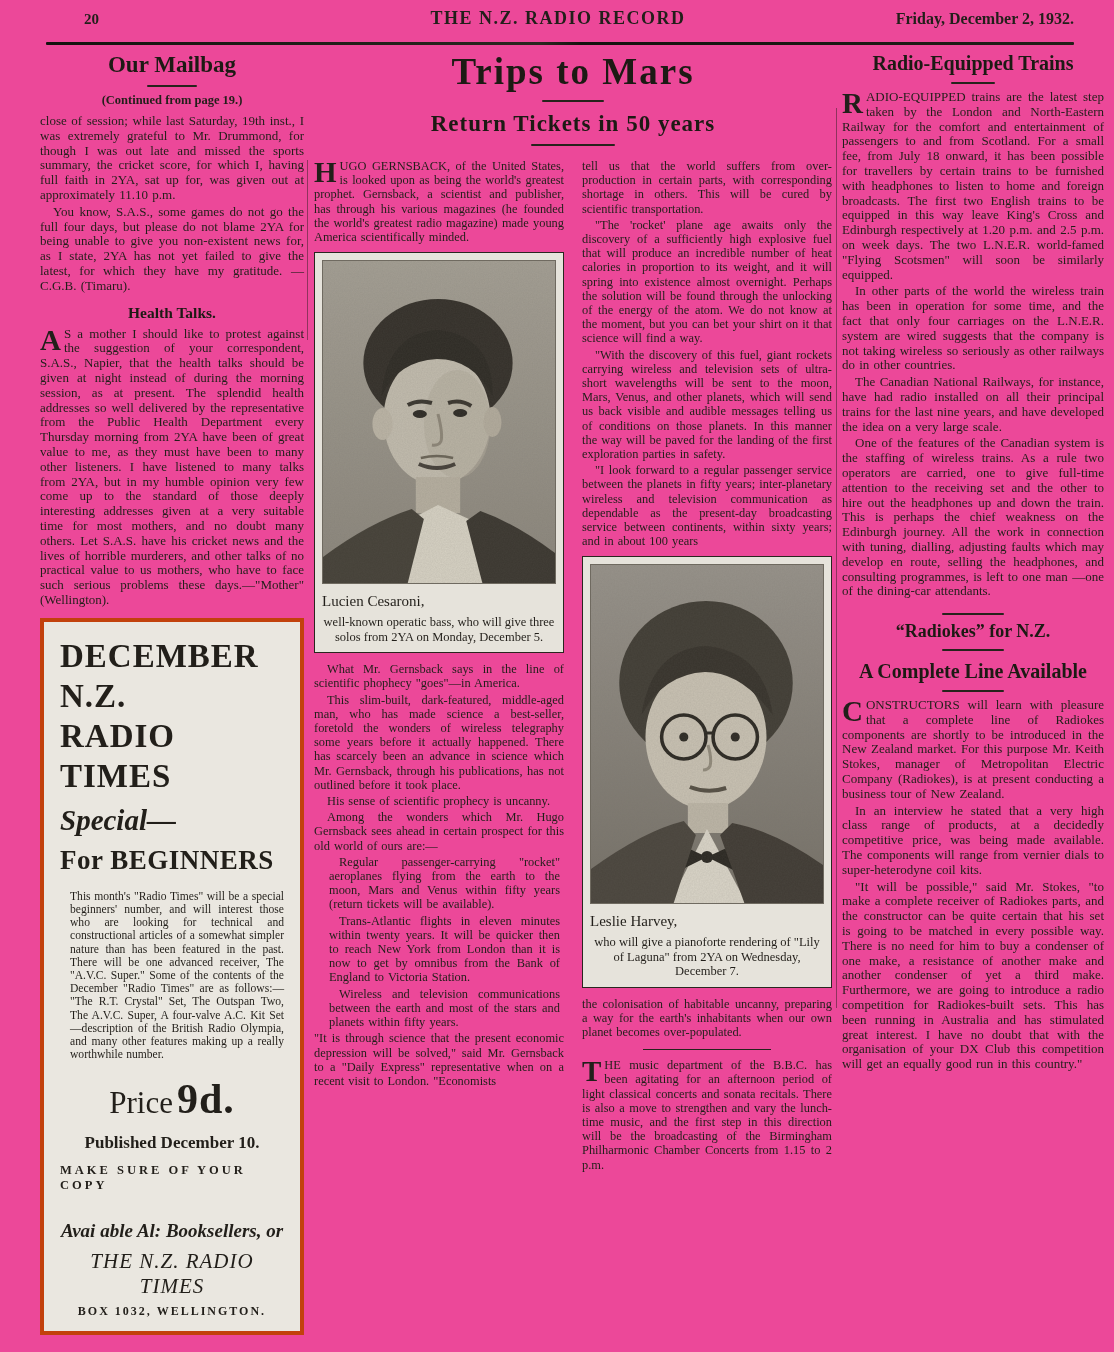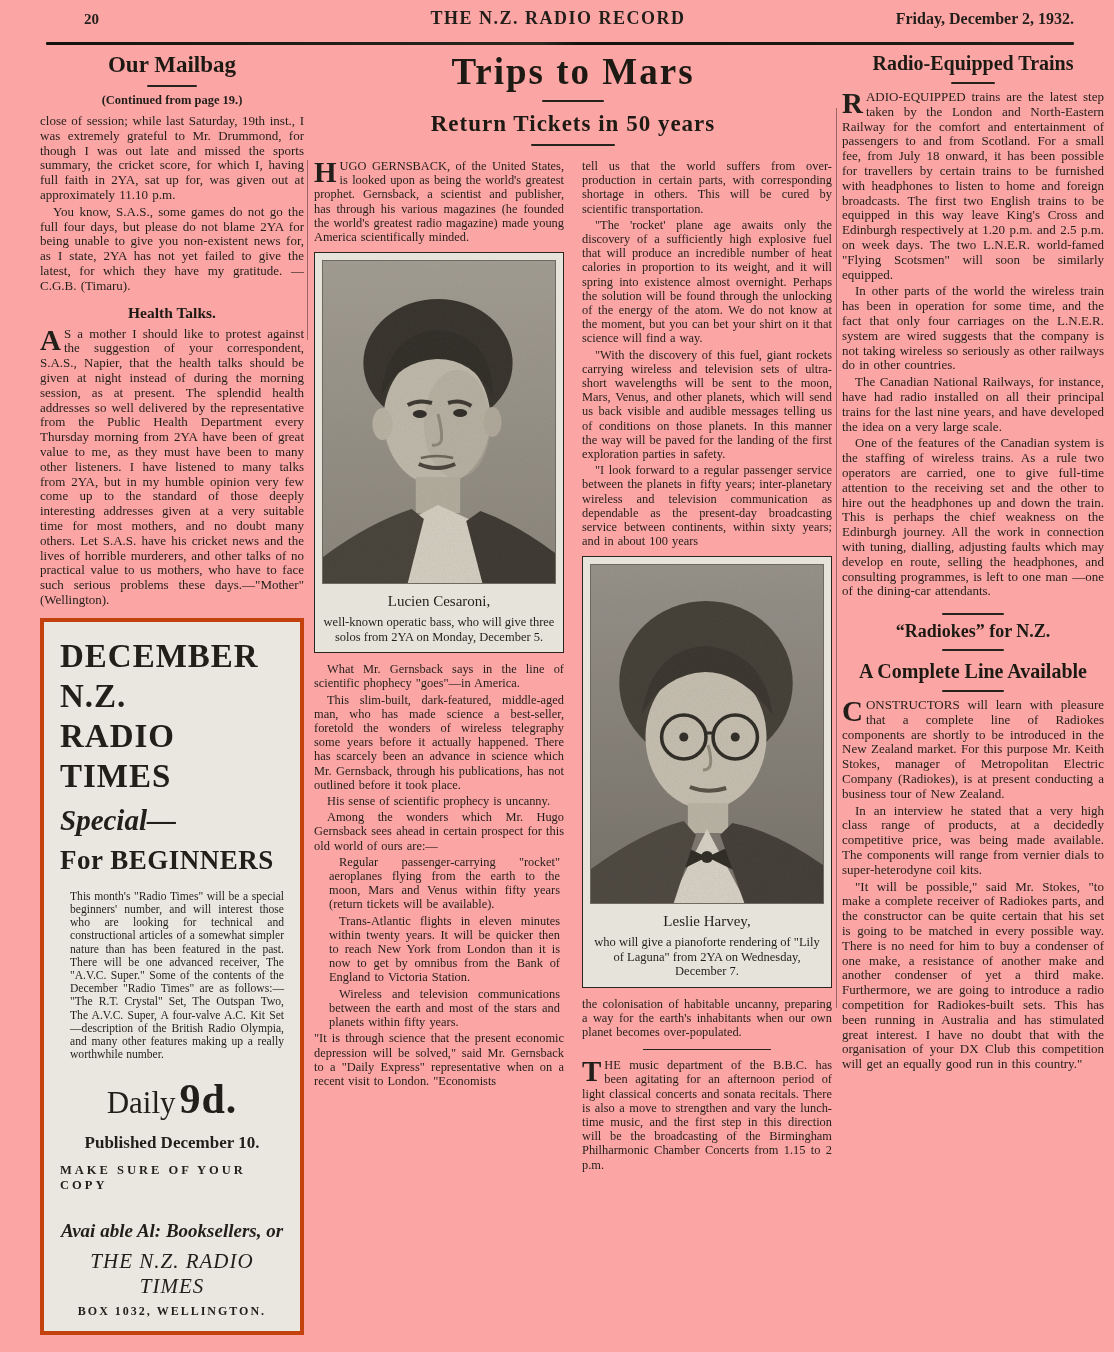--- a/index.html
+++ b/index.html
@@ -1,18 +1,18 @@
 <!DOCTYPE html>
 <html><head>
 <meta charset="utf-8">
 <style>
   html,body{margin:0;padding:0;background:#d8d5cd;}
   .page{
     position:relative;width:1114px;height:1352px;margin:0 auto;
-    background:#fca5a5;color:#221f1a;overflow:hidden;
+    background:#ec4899;color:#221f1a;overflow:hidden;
     font-family:"Liberation Serif", serif;
   }
   
   .masthead{
     position:absolute;top:8px;left:36px;right:34px;
     display:grid;grid-template-columns:1fr auto 1fr;align-items:baseline;
   }
   .pagenum{font-weight:bold;font-size:15px;padding-left:48px;}
   .mast-title{font-weight:bold;font-size:18px;letter-spacing:1.5px;text-align:center;}
   .mast-date{font-weight:bold;font-size:16px;text-align:right;padding-right:6px;}
@@ -58,21 +58,21 @@
 
   
   .photo{
     margin:8px 0 9px;border:1.5px solid #2a261f;padding:7px 7px 8px;
     background:#e6e3db;
   }
   .photo-img{border:1px solid #6f6a60;line-height:0;background:#98938a;}
   .photo-img svg{width:100%;height:100%;}
   .ph1 .photo-img{height:322px;}
   .ph2 .photo-img{height:338px;}
-  .photo-name{text-align:center;font-size:15px;margin-top:9px;}
+  .photo-name{text-align:left;font-size:15px;margin-top:9px;}
   .photo-cap{text-align:center;font-size:12.5px;line-height:14.5px;margin-top:5px;}
 
   
   .two{display:flex;gap:18px;margin-top:13px;}
   .icol{width:250px;}
 
   
   .ad{
     border:4px solid #c2410c;margin-top:10px;padding:14px 16px 12px;
     background:#eae7e0;
@@ -122,21 +122,21 @@
       </div>
 
     <aside class="ad">
       <div class="ad-big">DECEMBER</div>
       <div class="ad-big">N.Z.</div>
       <div class="ad-big">RADIO TIMES</div>
       <div class="ad-special">Special—</div>
       <div class="ad-beginners">For BEGINNERS</div>
       <p class="ad-body">This month's "Radio Times" will be a special beginners' number, and will interest those who are looking for technical and constructional articles of a somewhat simpler nature than has been featured in the past. There will be one advanced receiver, The "A.V.C. Super." Some of the contents of the December "Radio Times" are as follows:— "The R.T. Crystal" Set, The Outspan Two, The A.V.C. Super, A four-valve A.C. Kit Set—description of the British Radio Olympia, and many other features making up a really worthwhile number.</p>
       <div class="ad-price">
-        <span class="ad-price-label">Daily</span>
+        <span class="ad-price-label">Price</span>
         <span class="ad-price-val">9d.</span>
       </div>
       <div class="ad-published">Published December 10.</div>
       <div class="ad-makesure">MAKE SURE OF YOUR COPY</div>
       <div class="ad-avail">Avai able Al: Booksellers, or</div>
       <div class="ad-times">THE N.Z. RADIO TIMES</div>
       <div class="ad-box-line">BOX 1032, WELLINGTON.</div>
     </aside>
   </section>
 

